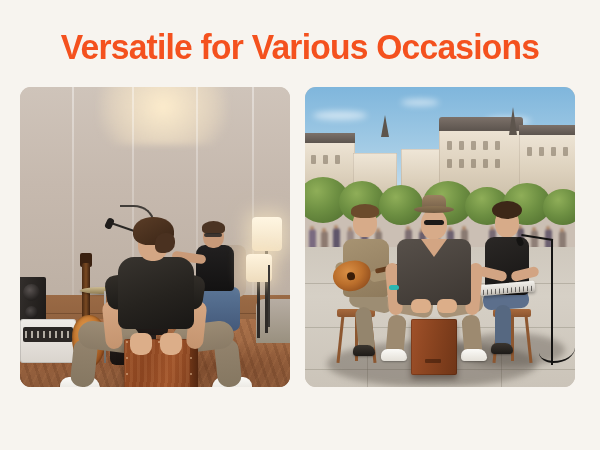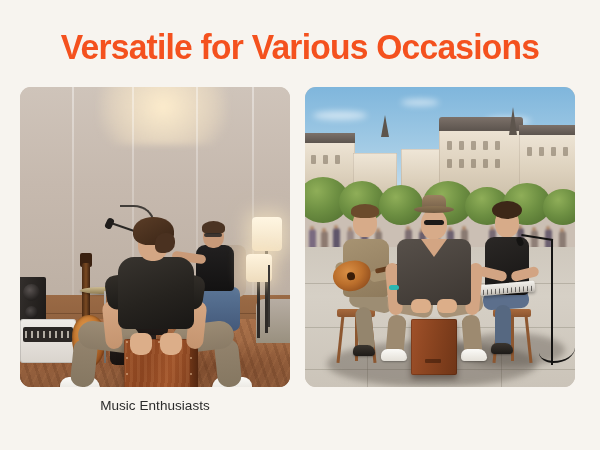--- a/index.html
+++ b/index.html
@@ -570,16 +570,15 @@
         <div class="sunglass l" style="left:119px;top:133px"></div>
         <div class="hat-crown l" style="left:117px;top:108px"></div>
         <div class="hat-brim l" style="left:109px;top:119px"></div>
 
       </div>
     </div>
 
   </div>
 
   <div class="captions">
-    <div class="caption">Music Enthusiasts</div>
   </div>
 
 </div>
 
 </body></html>

